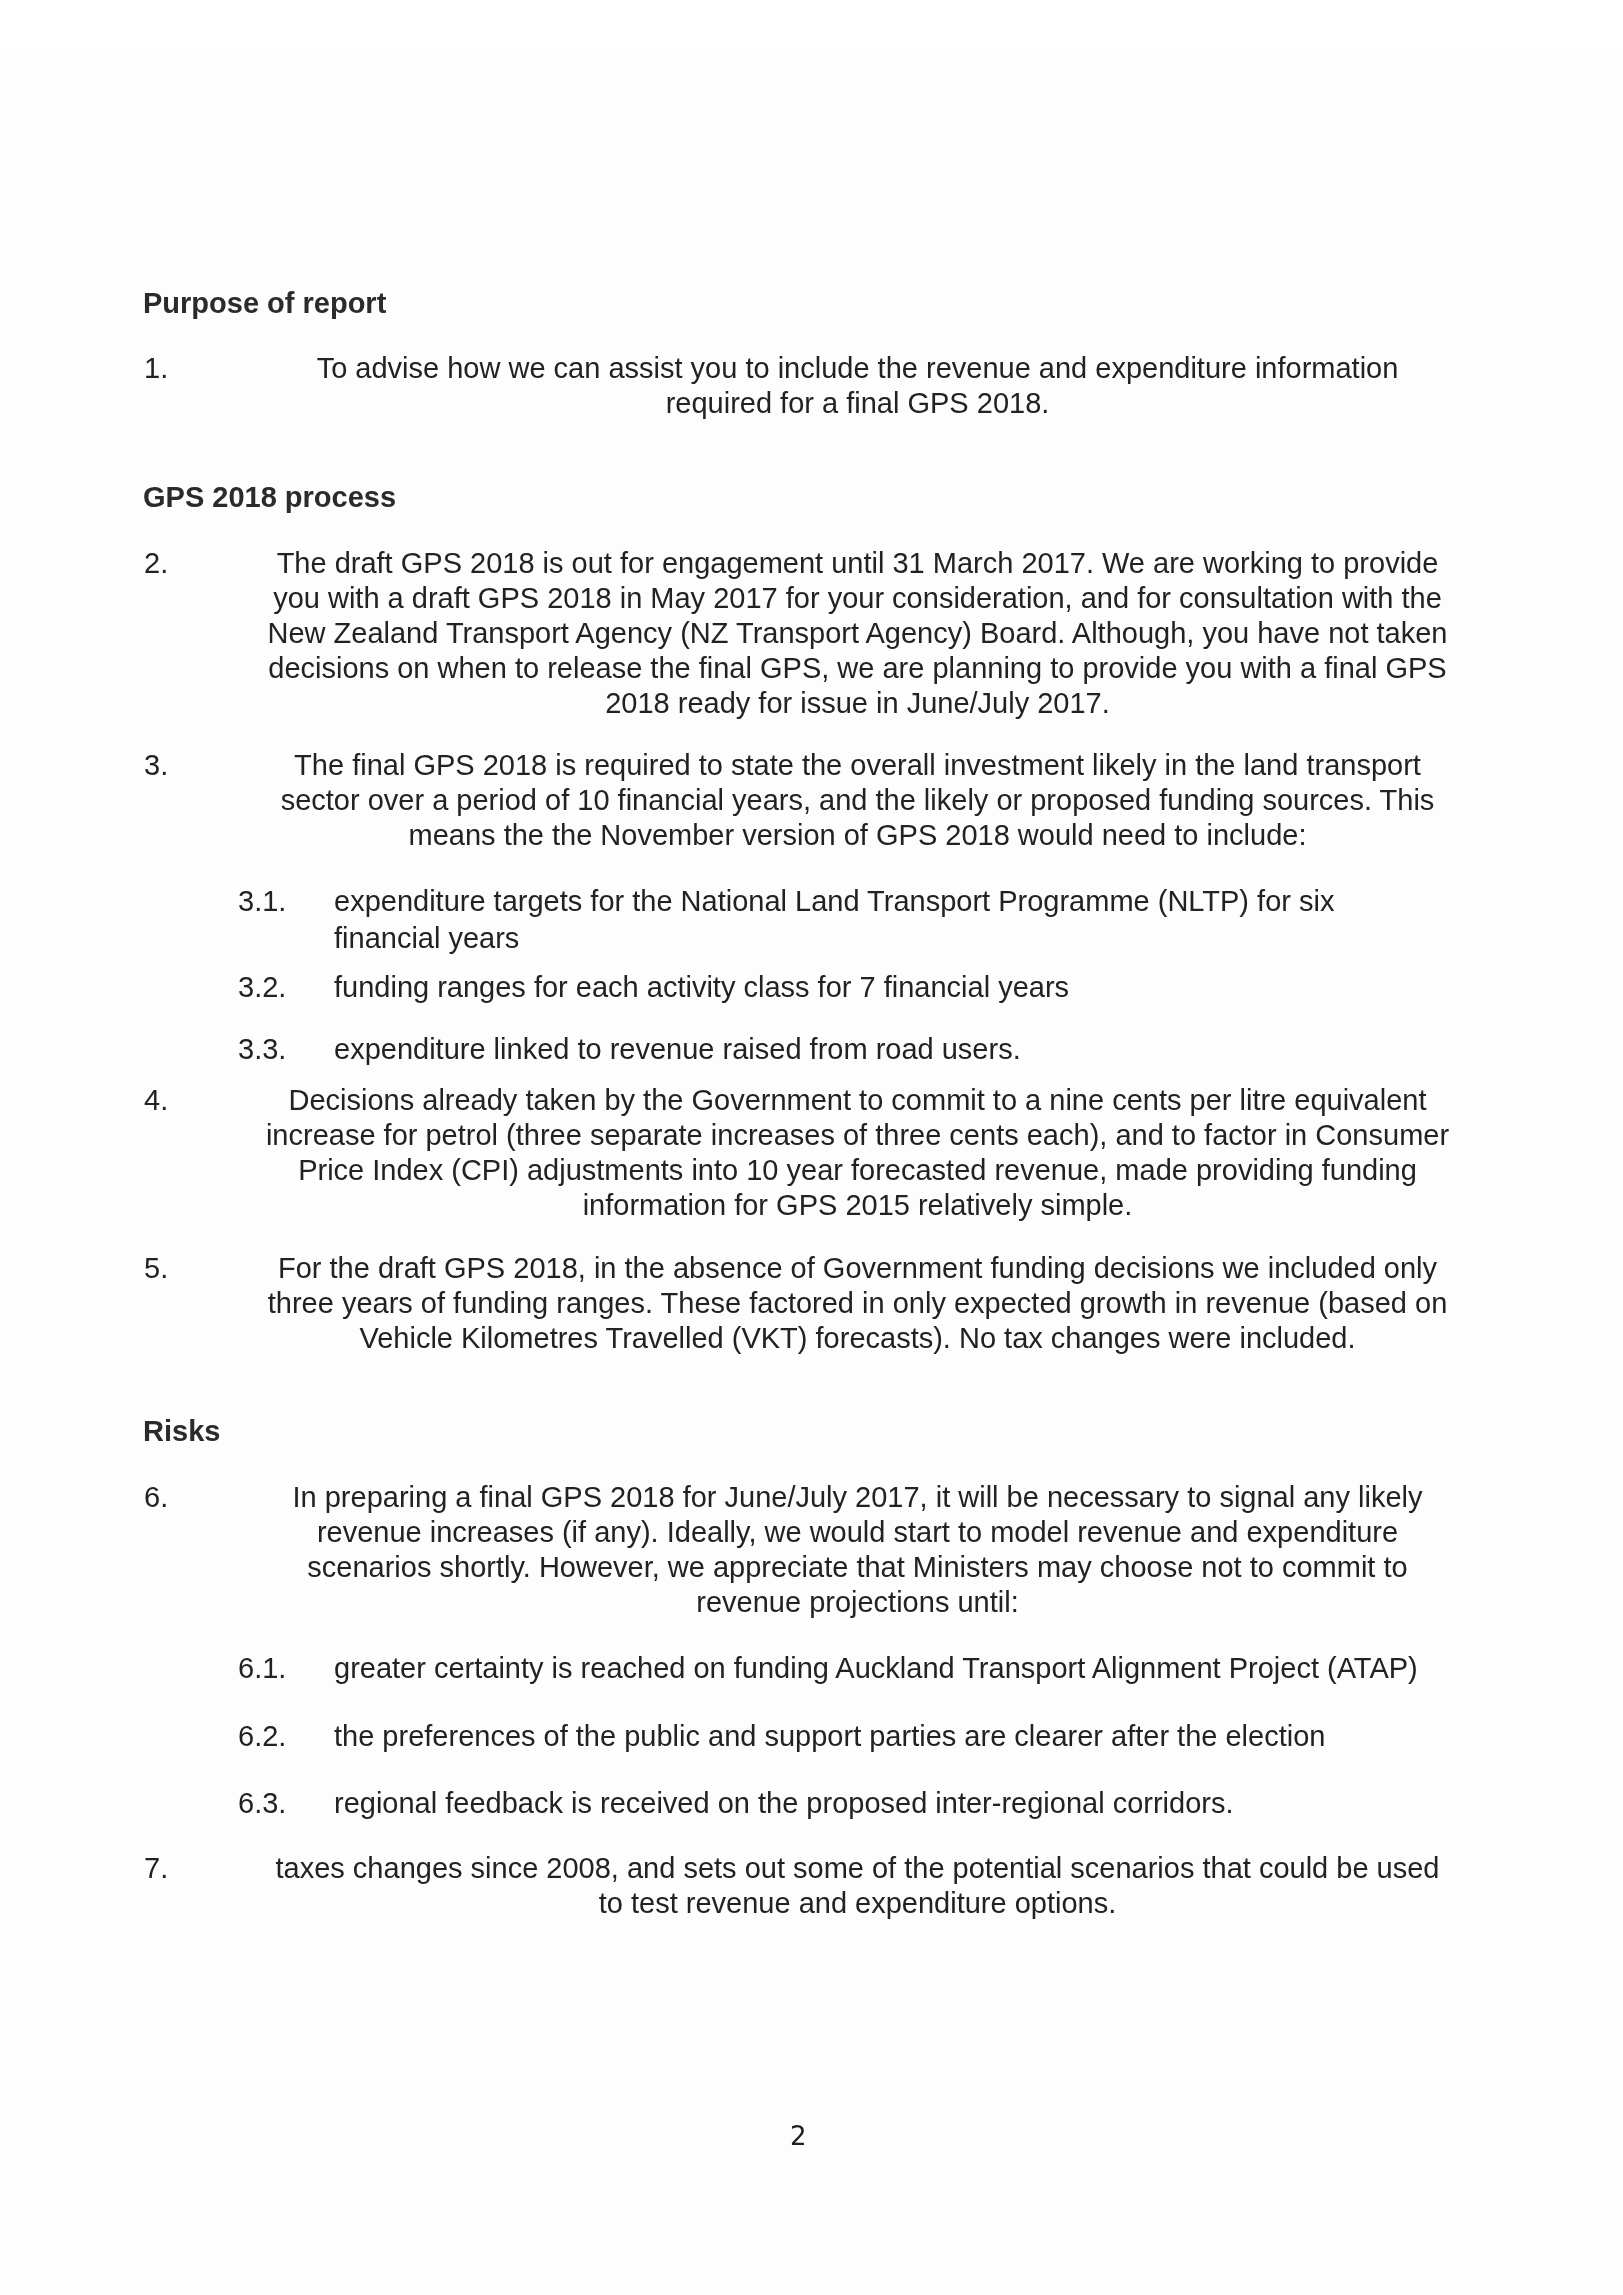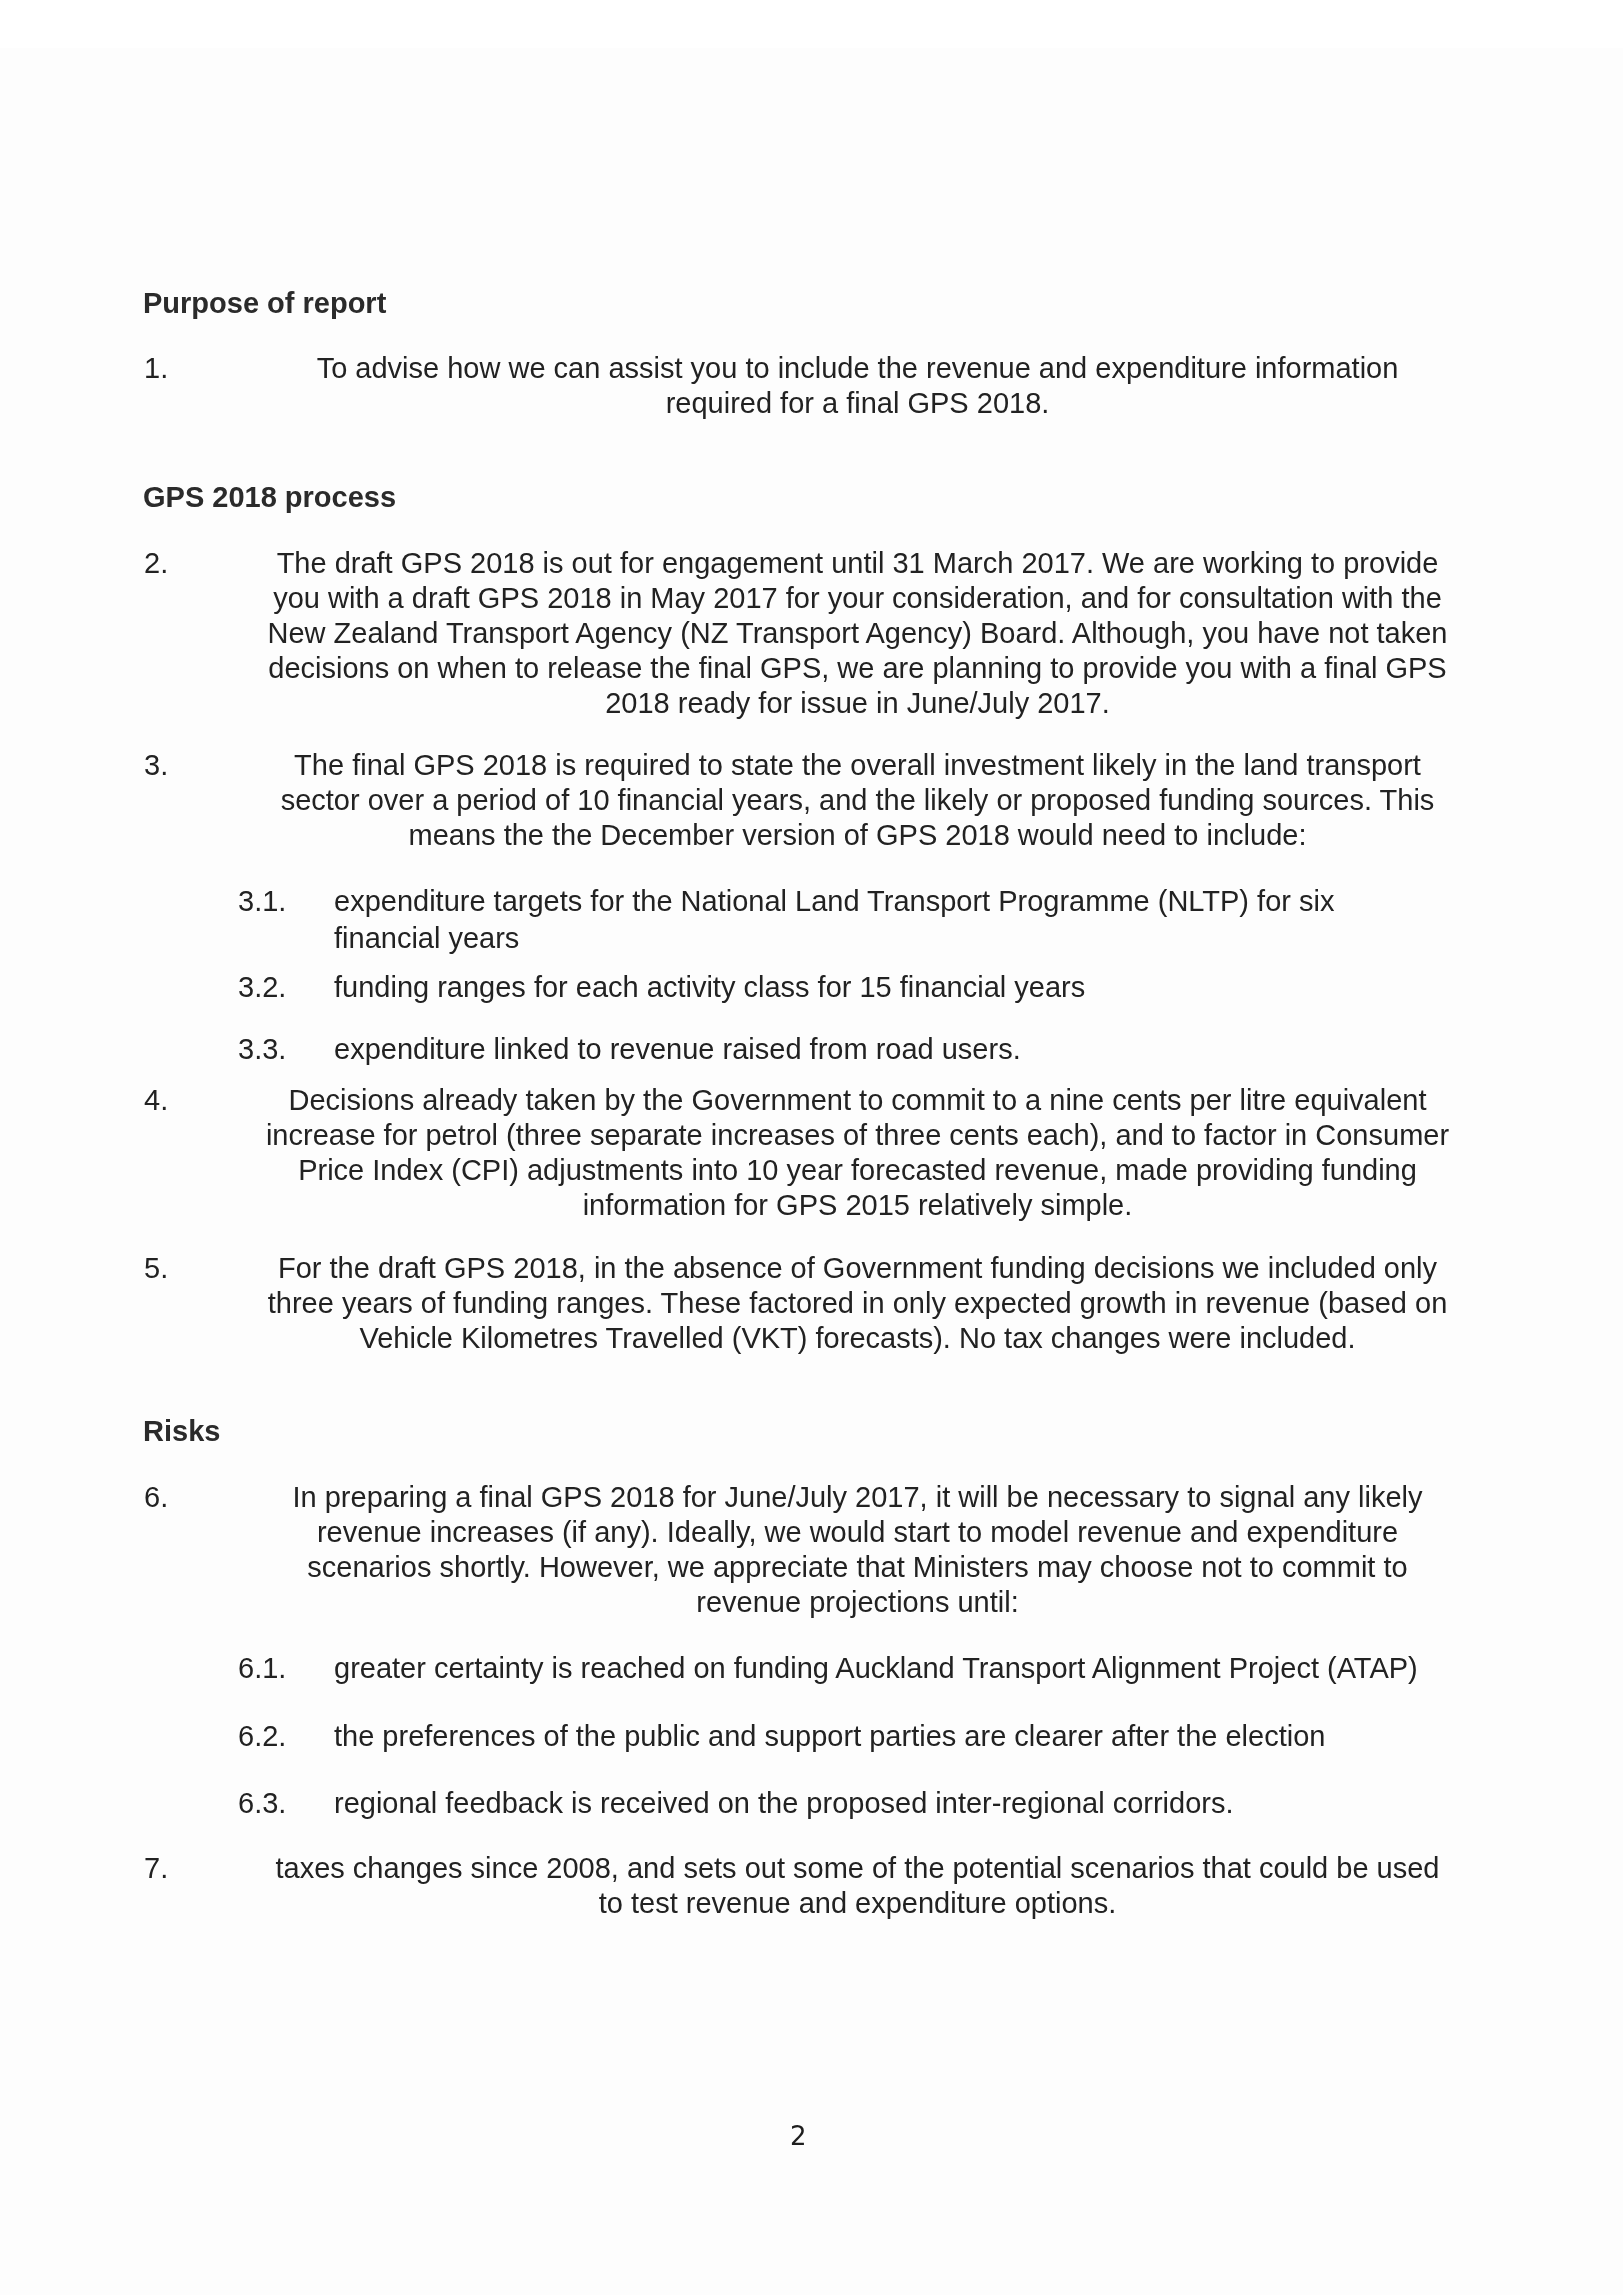--- a/index.html
+++ b/index.html
@@ -43,36 +43,36 @@
       <span class="line">decisions on when to release the final GPS, we are planning to provide you with a final GPS</span>
       <span class="line">2018 ready for issue in June/July 2017.</span>
     </div>
   </div>
 
   <div class="para" style="top:700px;">
     <span class="num">3.</span>
     <div class="body">
       <span class="line">The final GPS 2018 is required to state the overall investment likely in the land transport</span>
       <span class="line">sector over a period of 10 financial years, and the likely or proposed funding sources. This</span>
-      <span class="line">means the the December version of GPS 2018 would need to include:</span>
+      <span class="line">means the the November version of GPS 2018 would need to include:</span>
     </div>
   </div>
 
   <div class="sub loose" style="top:836px;">
     <span class="num">3.1.</span>
     <div class="body">
       <span class="line">expenditure targets for the National Land Transport Programme (NLTP) for six</span>
       <span class="line">financial years</span>
     </div>
   </div>
 
   <div class="sub" style="top:922px;">
     <span class="num">3.2.</span>
     <div class="body">
-      <span class="line">funding ranges for each activity class for 15 financial years</span>
+      <span class="line">funding ranges for each activity class for 7 financial years</span>
     </div>
   </div>
 
   <div class="sub" style="top:984px;">
     <span class="num">3.3.</span>
     <div class="body">
       <span class="line">expenditure linked to revenue raised from road users.</span>
     </div>
   </div>
 

